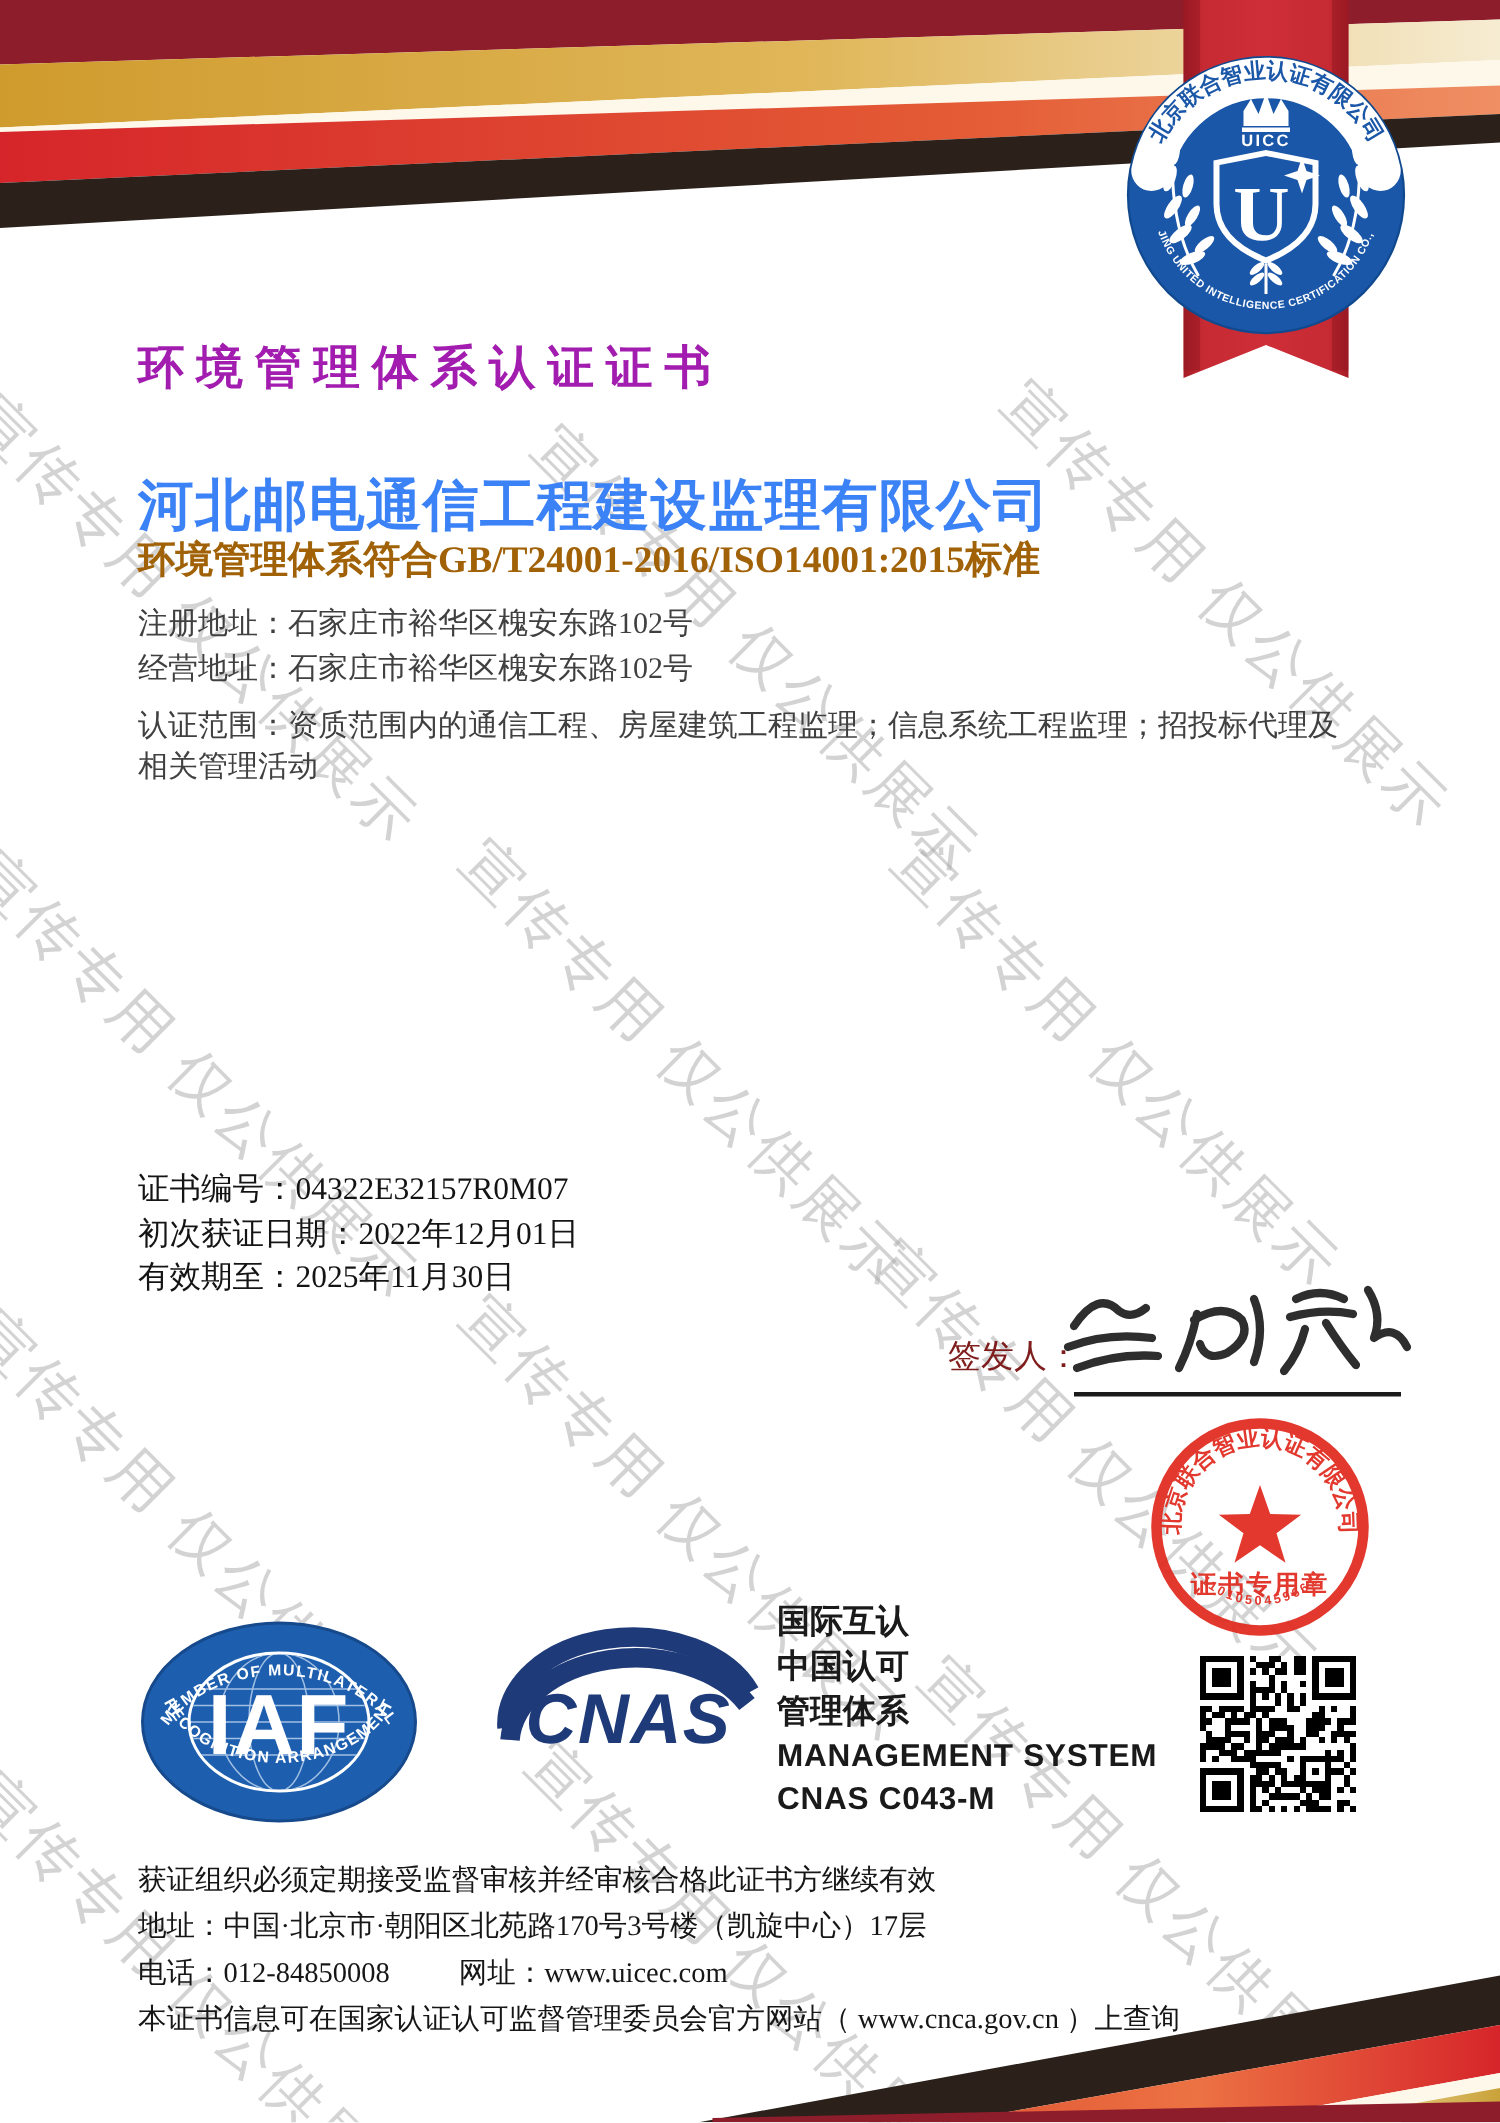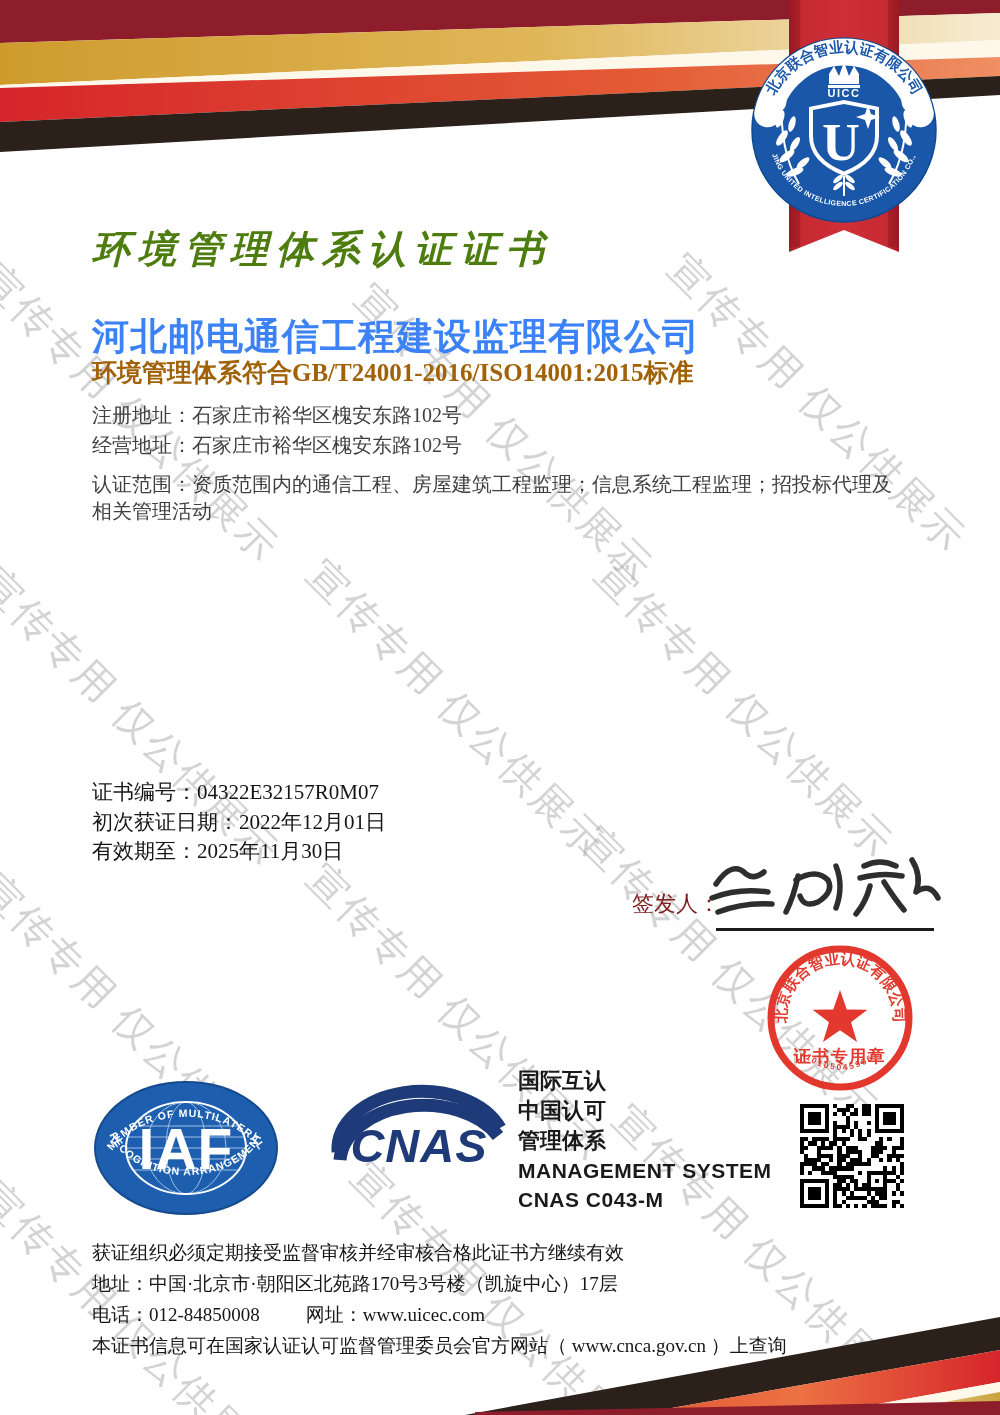--- a/index.html
+++ b/index.html
@@ -4,21 +4,21 @@
 <style>
   html,body{margin:0;padding:0;background:#fff;}
   .page{position:relative;width:1000px;height:1415px;background:#fff;overflow:hidden;
         font-family:"Liberation Serif",serif;color:#111;}
   .abs{position:absolute;}
   
   .wm{position:absolute;white-space:nowrap;font-family:"Liberation Sans",sans-serif;
       font-size:40px;letter-spacing:3px;color:#a9a9a9;opacity:.5;
       transform:rotate(45deg);transform-origin:top left;pointer-events:none;}
   
-  .cert-title{left:92px;top:224px;font-size:38px;font-weight:bold;letter-spacing:8px;color:#4d7c0f;font-style:italic;}
+  .cert-title{left:92px;top:224px;font-size:31px;font-weight:bold;letter-spacing:8px;color:#a21caf;}
   .company{left:92px;top:312px;font-size:37px;font-weight:bold;letter-spacing:1px;color:#3b82f6;}
   .standard{left:92px;top:356px;font-size:25px;font-weight:bold;color:#a16207;}
   .line20{font-size:20px;color:#404040;}
   .addr1{left:92px;top:402px;}
   .addr2{left:92px;top:432px;}
   .scope{left:92px;top:471px;width:812px;line-height:27px;}
   .details{left:92px;top:778px;font-size:21px;line-height:29.5px;color:#141414;}
   .issuer{left:632px;top:889px;font-size:22px;color:#7f1d1d;}
   .sigline{left:716px;top:928px;width:218px;height:3px;background:#1b1b1b;}
   .accred{left:518px;top:1066px;font-family:"Liberation Sans",sans-serif;color:#1a1a1a;}

